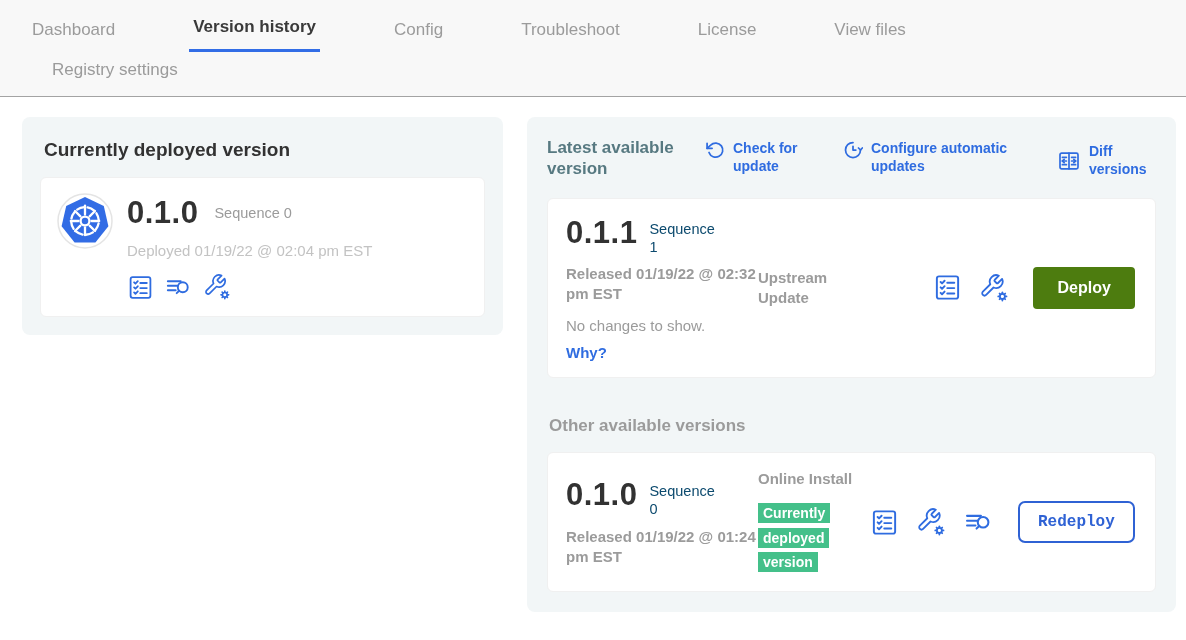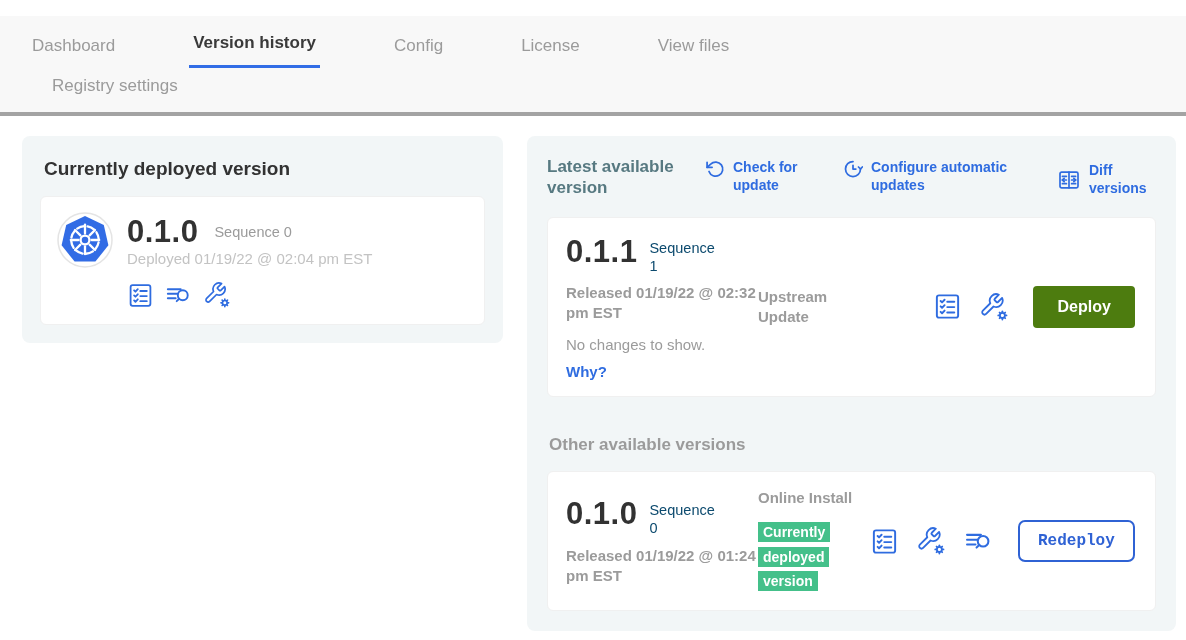--- a/index.html
+++ b/index.html
@@ -4,21 +4,21 @@
 <style>
   * { box-sizing: border-box; }
   html,body { margin:0; padding:0; }
   body {
     width:1186px; height:640px; background:#ffffff;
     font-family:"Liberation Sans","DejaVu Sans",sans-serif;
     color:#323232; overflow:hidden;
   }
 
   
-  .topnav { background:#f8f8f8; border-bottom:4px solid #a3a3a3; padding:15px 28px 0 28px;margin-top:16px; }
+  .topnav { background:#f8f8f8; border-bottom:1px solid #a3a3a3; padding:15px 28px 0 28px; }
   .tabs-row { display:flex; gap:70px; align-items:flex-end; }
   .tab { font-size:17px; font-weight:500; color:#9b9b9b; padding:2px 4px 12px 4px; cursor:pointer; white-space:nowrap; }
   .tab.active { color:#3a3a3a; font-weight:700; border-bottom:3px solid #326de6; }
   .tabs-row2 { padding:6px 0 16px 20px; }
   .tabs-row2 .tab { padding-bottom:0; }
 
   
   .main { display:flex; gap:24px; padding:20px 22px; align-items:flex-start; }
   .panel { background:#f2f6f7; border-radius:8px; }
   .left-panel { width:481px; padding:20px 18px 18px 18px; flex:none; }
@@ -26,21 +26,21 @@
 
   .panel-title-dark { font-size:19px; font-weight:700; color:#323232; margin:2px 0 16px 4px; }
   .card { background:#ffffff; border:1px solid #f0f0f0; border-radius:6px; }
 
   
   .left-card { display:flex; gap:14px; padding:15px 16px; align-items:flex-start; }
   .k8s-logo { flex:none; }
   .version-line { display:flex; align-items:center; gap:16px; margin-top:2px; }
   .version-num { font-size:31px; font-weight:800; color:#323232; letter-spacing:.5px; }
   .seq-inline { font-size:14.5px; color:#9b9b9b; }
-  .deployed-text { font-size:15px; color:#c3c3c3; font-weight:500; }
+  .deployed-text { font-size:15px; color:#c3c3c3; font-weight:500; margin-top:11px; }
   .icon-row { display:flex; gap:10px; margin-top:14px; align-items:center; }
   .icon-btn { display:inline-flex; cursor:pointer; }
 
   
   .right-header { display:flex; gap:26px; margin-bottom:18px; align-items:flex-start; }
   .right-title { font-size:17px; font-weight:700; color:#577981; width:132px; line-height:1.25; flex:none; }
   .hlink { display:flex; gap:8px; color:#2f6ce0; font-weight:700; font-size:14px; cursor:pointer; align-items:flex-start; line-height:1.25; margin-top:3px; }
   .hlink .lbl-w84 { width:84px; }
   .hlink .lbl-w160 { width:160px; }
   .hlink.diff { margin-left:auto; align-items:center; margin-top:6px; }
@@ -65,20 +65,21 @@
   svg { display:block; }
 </style>
 </head>
 <body>
 
 <div class="topnav">
   <div class="tabs-row">
     <div class="tab">Dashboard</div>
     <div class="tab active">Version history</div>
     <div class="tab">Config</div>
+    <div class="tab">Troubleshoot</div>
     <div class="tab">License</div>
     <div class="tab">View files</div>
   </div>
   <div class="tabs-row2">
     <div class="tab">Registry settings</div>
   </div>
 </div>
 
 <div class="main">
 

